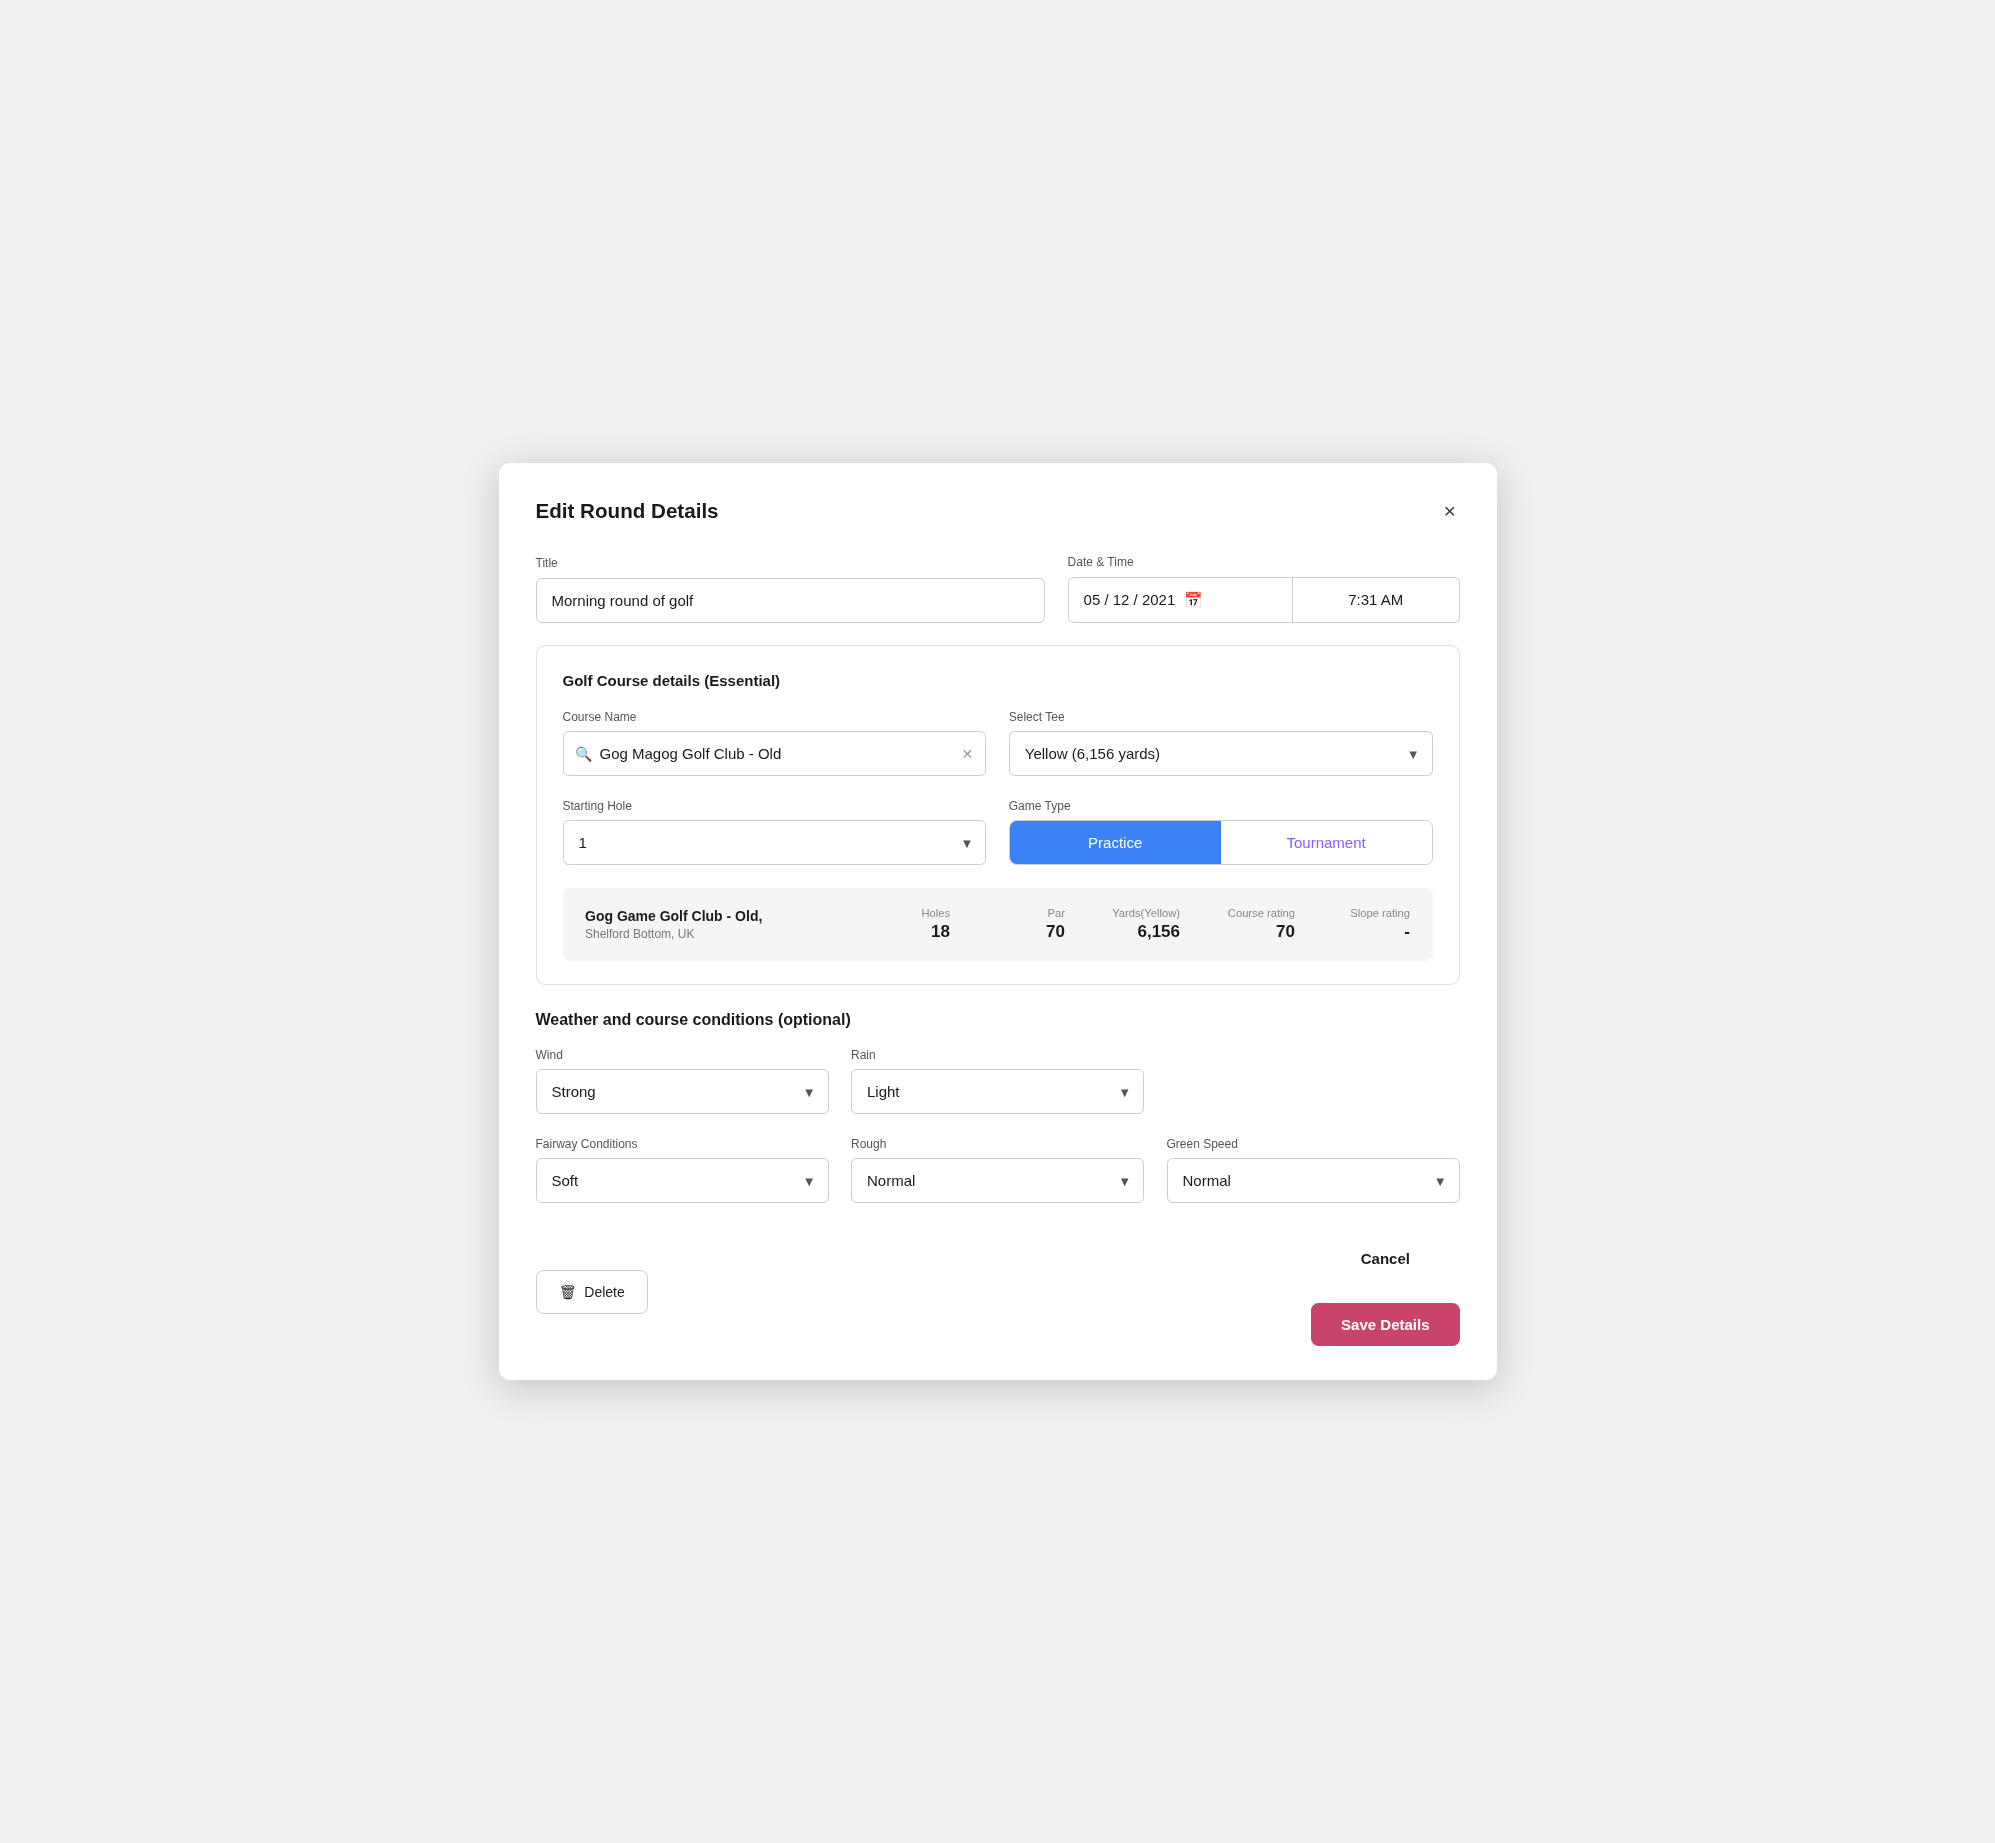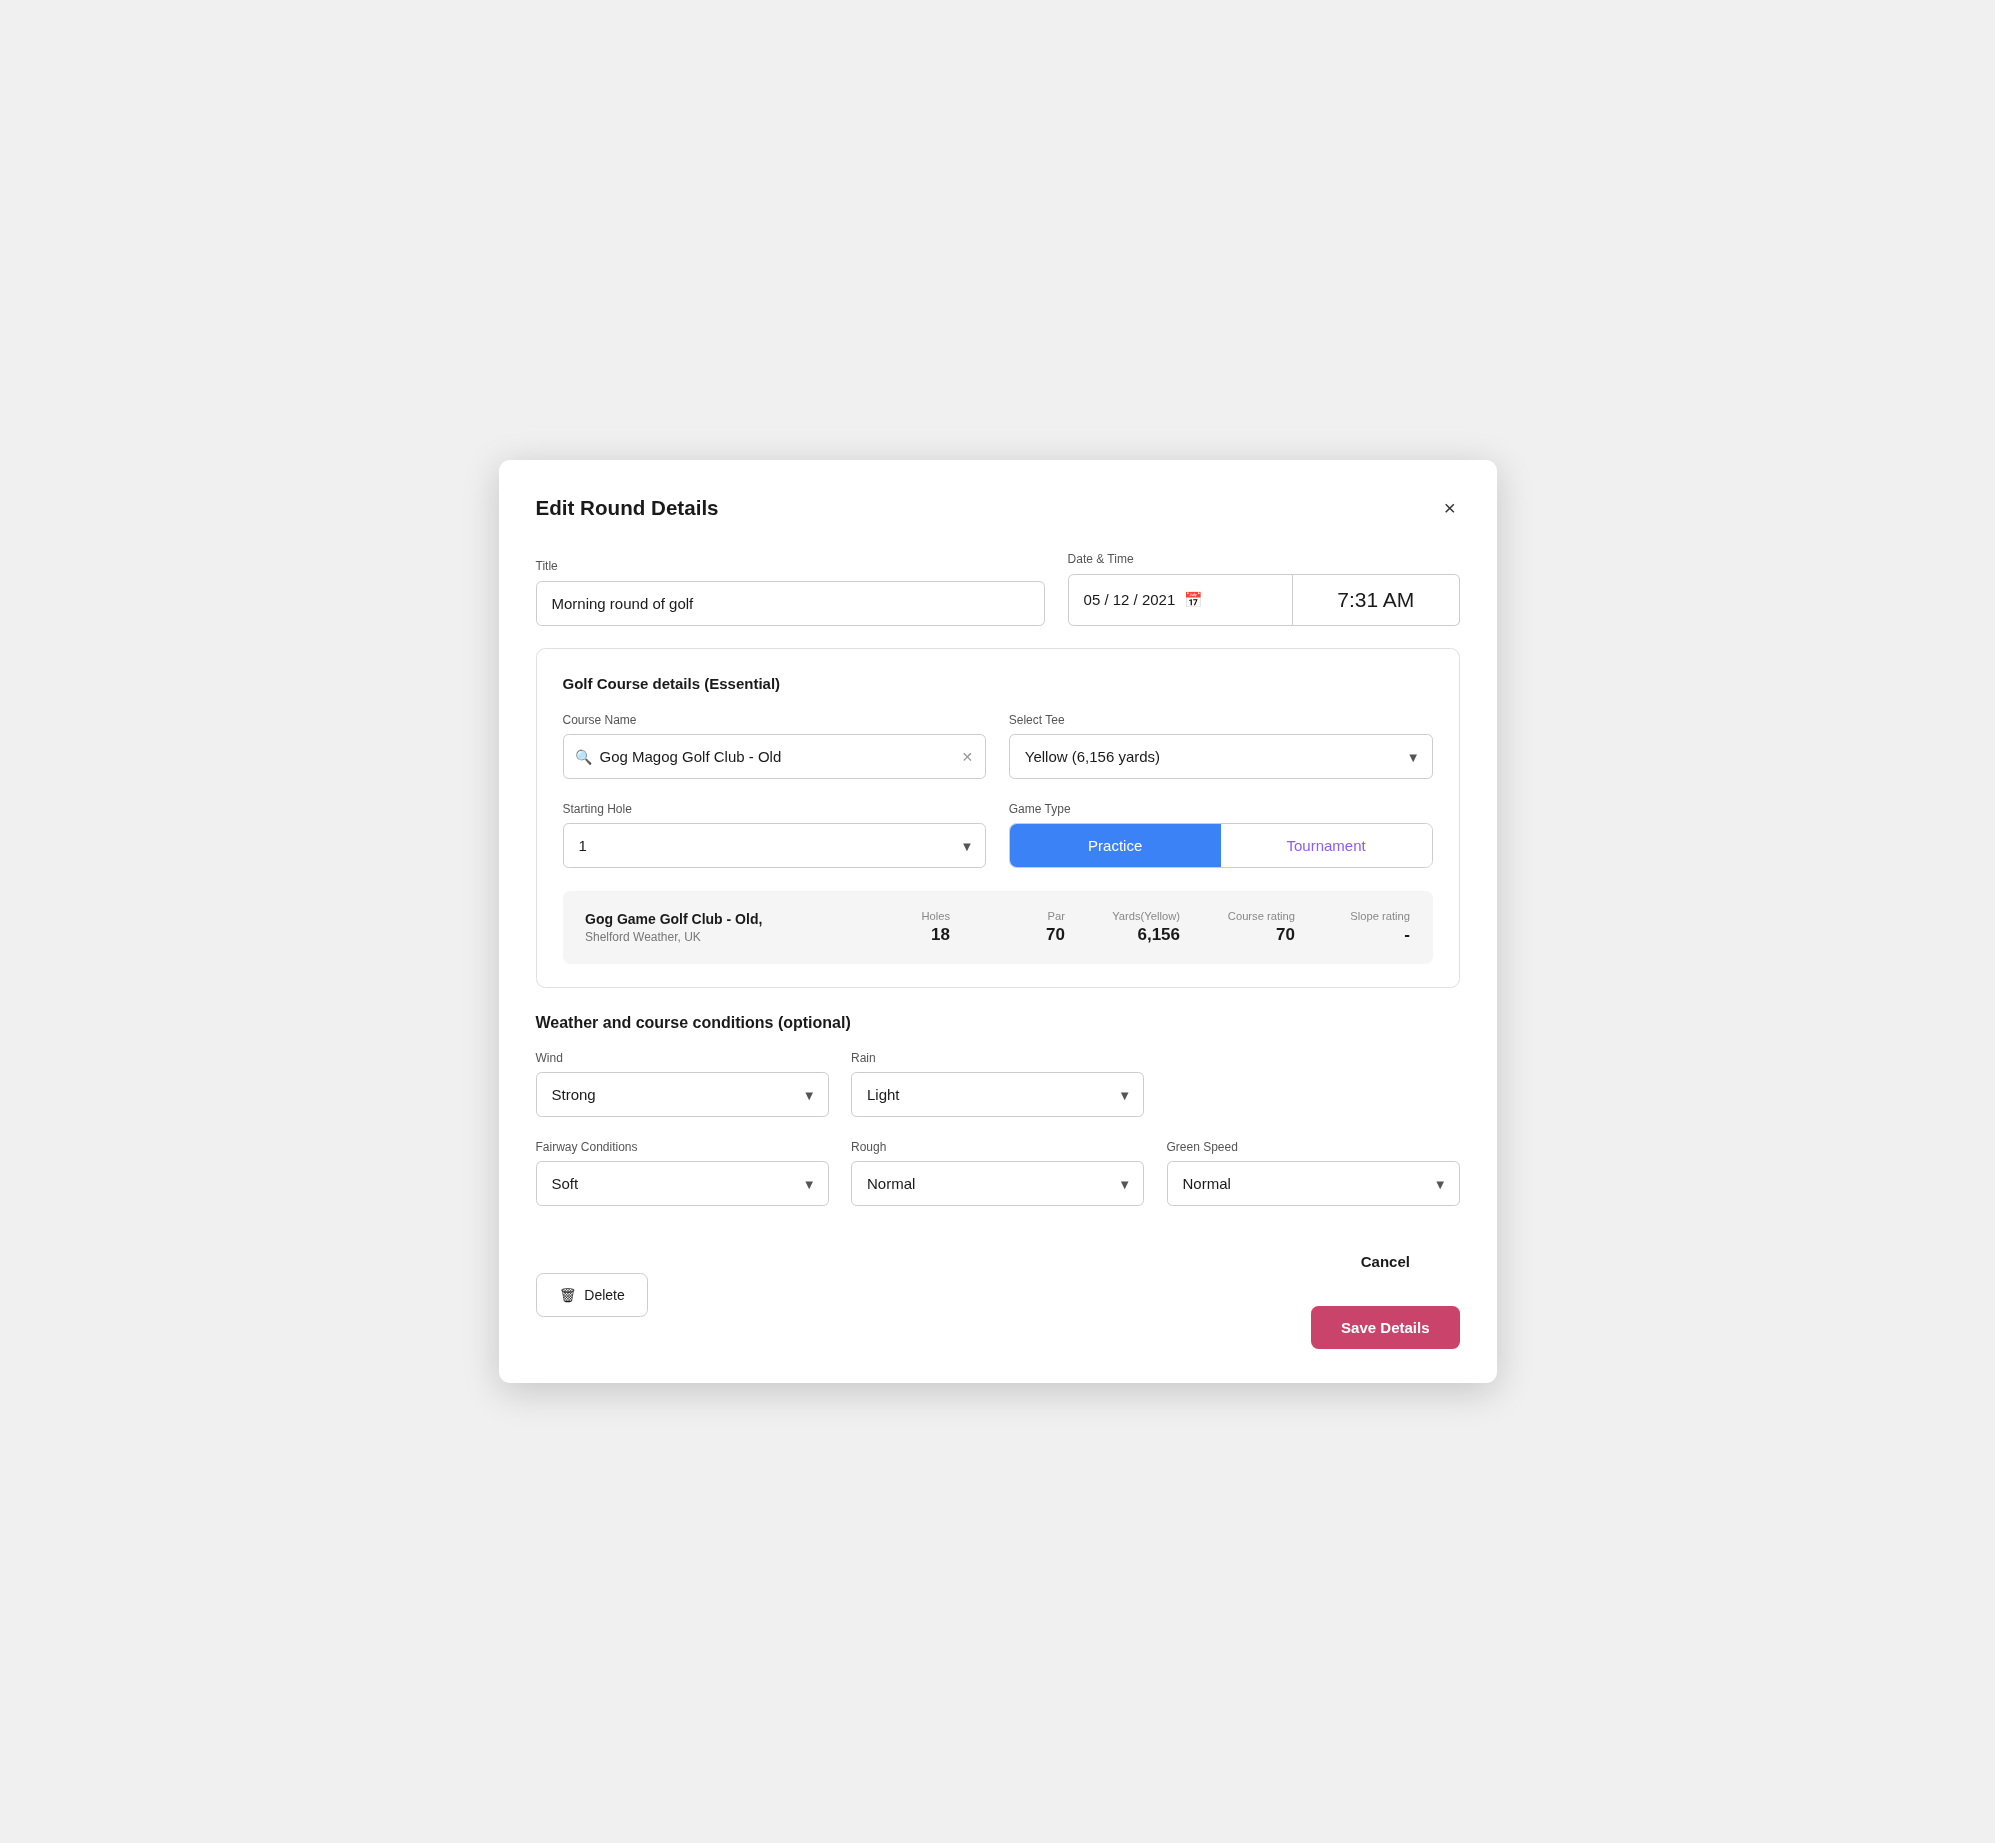--- a/index.html
+++ b/index.html
@@ -83,21 +83,21 @@
       align-items: center;
       gap: 9.4px;
       flex: 1;
       background: #fff;
     }
     .time-box {
       border: 1.4px solid #ccc;
       border-left: none;
       border-radius: 0 5.6px 5.6px 0;
       padding: 13px 15px;
-      font-size: 21px;
+      font-size: 15px;
       color: #1a1a1a;
       display: flex;
       align-items: center;
       justify-content: center;
       flex: 0.7;
       background: #fff;
     }
     .calendar-icon {
       color: #aaa;
       font-size: 15px;
@@ -352,21 +352,21 @@
         <div class="toggle-group">
           <button class="toggle-btn active">Practice</button>
           <button class="toggle-btn inactive">Tournament</button>
         </div>
       </div>
     </div>
 
     <div class="course-info-box">
       <div class="course-name-col">
         <div class="course-name-main">Gog Game Golf Club - Old,</div>
-        <div class="course-name-sub">Shelford Weather, UK</div>
+        <div class="course-name-sub">Shelford Bottom, UK</div>
       </div>
       <div class="stat-col">
         <span class="stat-label">Holes</span>
         <span class="stat-value">18</span>
       </div>
       <div class="stat-col">
         <span class="stat-label">Par</span>
         <span class="stat-value">70</span>
       </div>
       <div class="stat-col">

